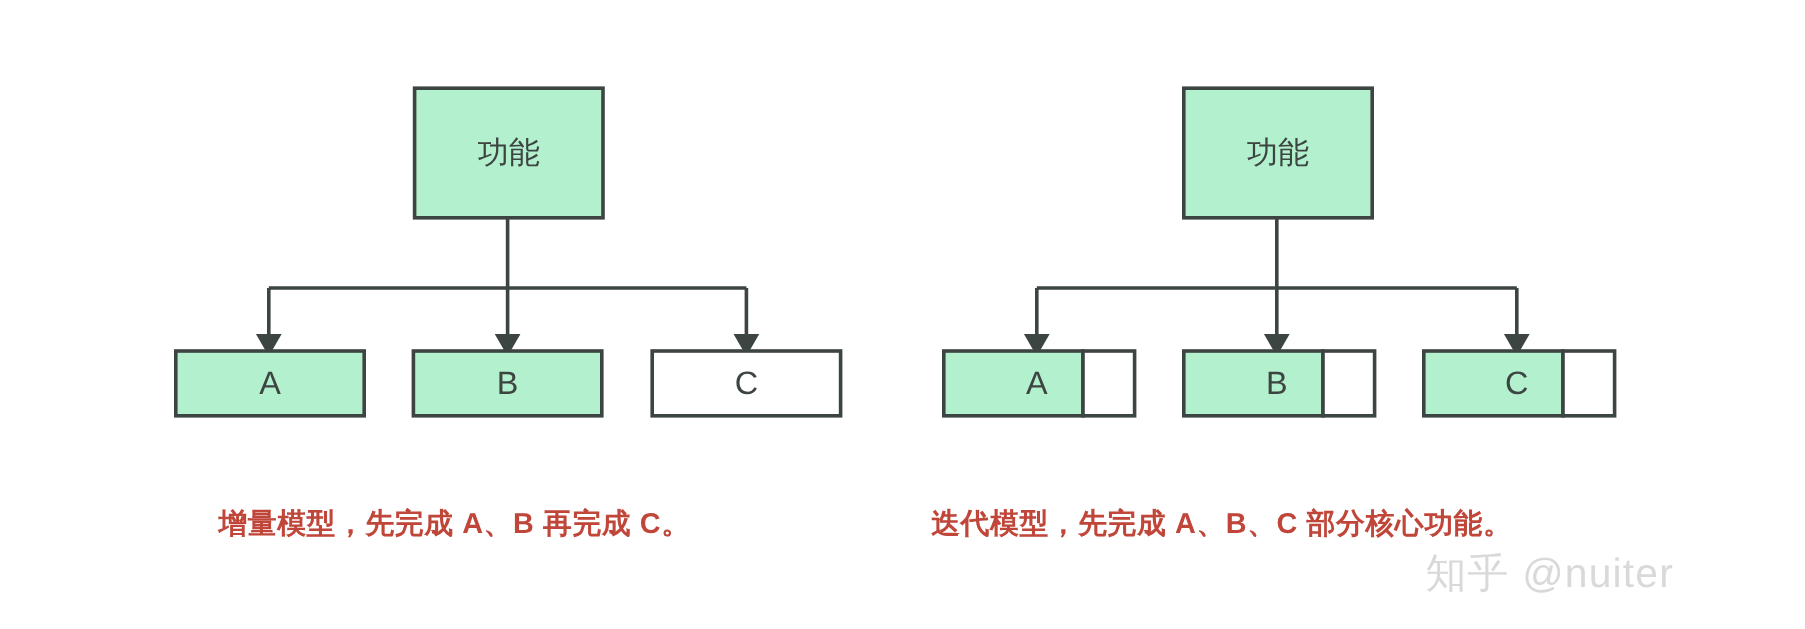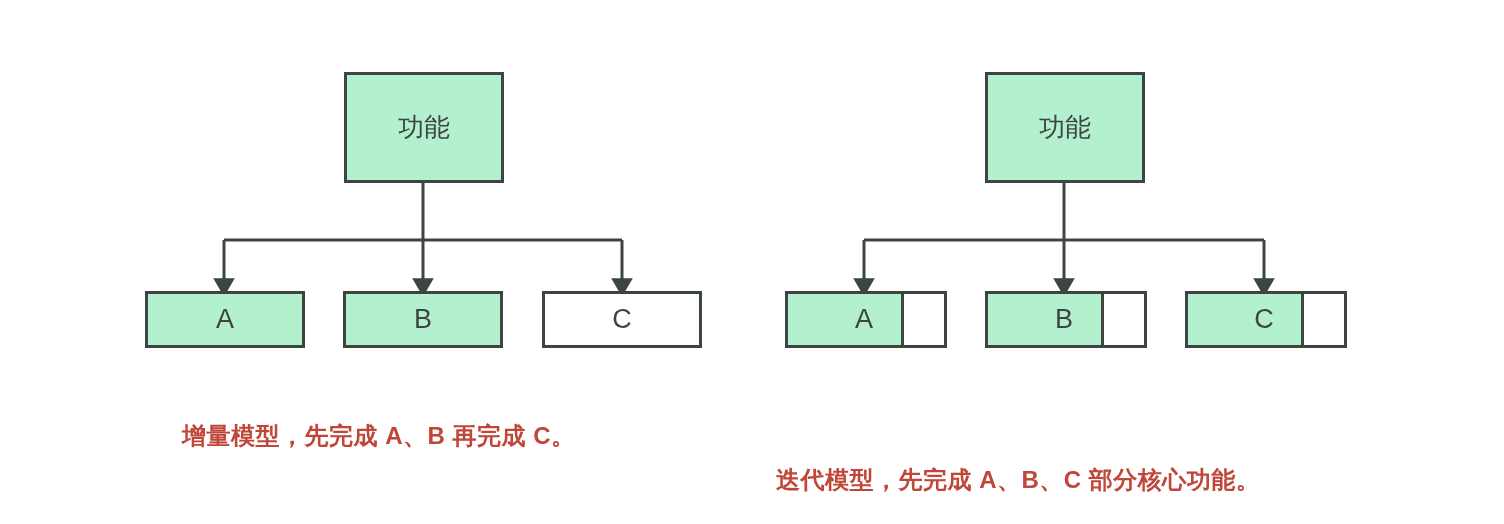--- a/index.html
+++ b/index.html
@@ -47,21 +47,20 @@
     letter-spacing: 0.5px;
   }
   #caption-left {
     left: 182px;
     top: 420px;
     text-align: center;
   }
   #caption-right {
     left: 776px;
     top: 420px;
-    margin-top: 44px;
   }
   #watermark {
     position: absolute;
     left: 1188px;
     top: 455px;
     font-family: "Liberation Sans", "DejaVu Sans", sans-serif;
     font-size: 34px;
     color: #d9d9d9;
     white-space: nowrap;
     letter-spacing: 1px;
@@ -143,14 +142,15 @@
         <rect x="1302.5" y="292.5" width="43" height="54" fill="#ffffff" stroke="#3d4543" stroke-width="3"></rect>
         <text class="box-label latin" x="1264" y="321">C</text>
       </g>
     </g>
   </svg>
 
   <div class="caption" id="caption-left">增量模型，先完成 A、B 再完成 C。</div>
 
   <div class="caption" id="caption-right">迭代模型，先完成 A、B、C 部分核心功能。</div>
 
+  <div id="watermark">知乎 @nuiter</div>
 
 </div>
 
 </body></html>

